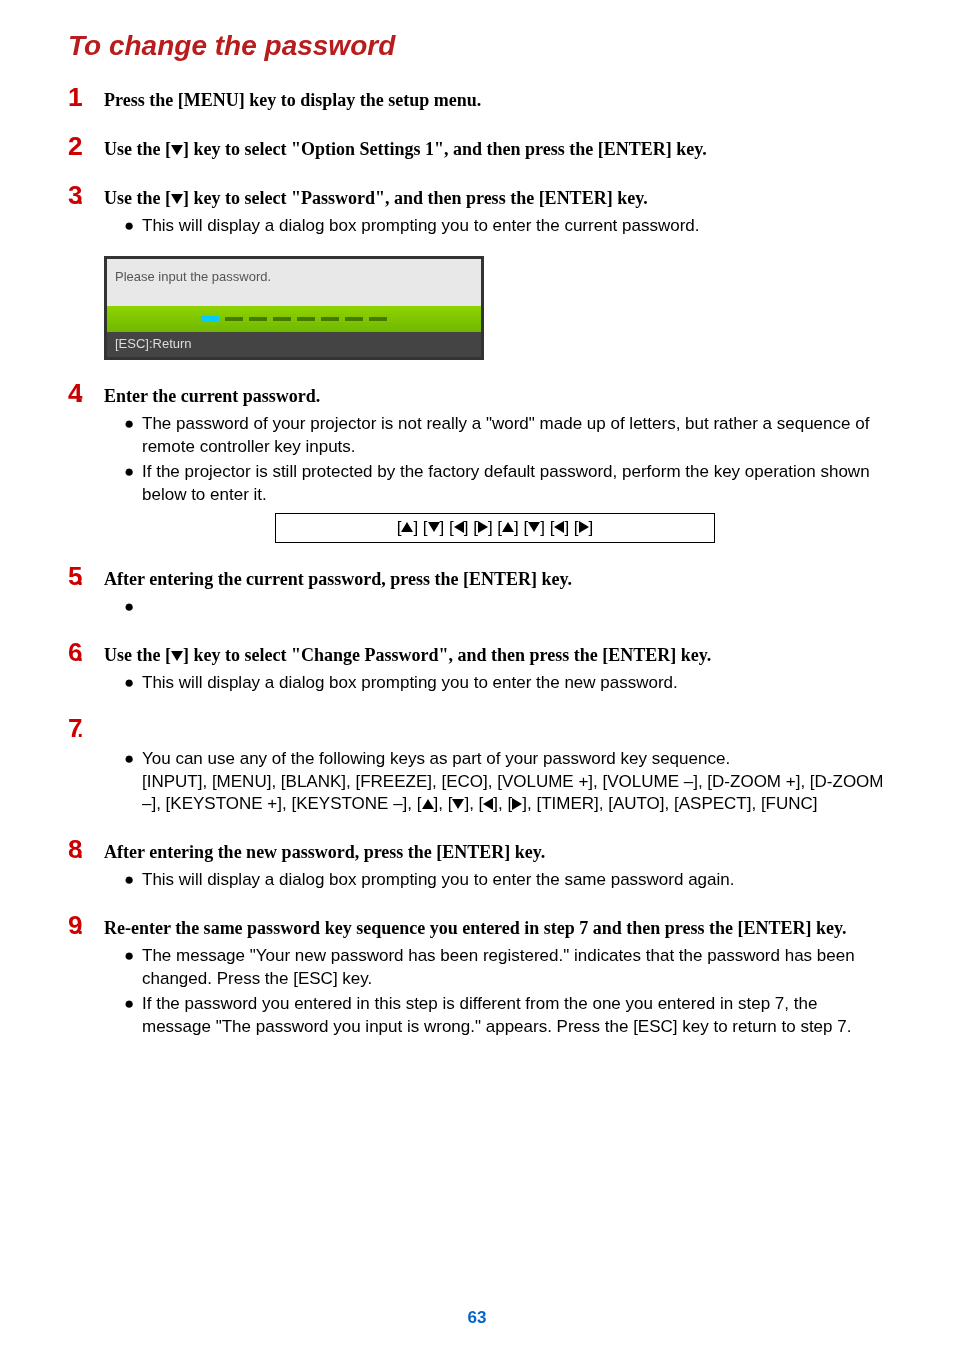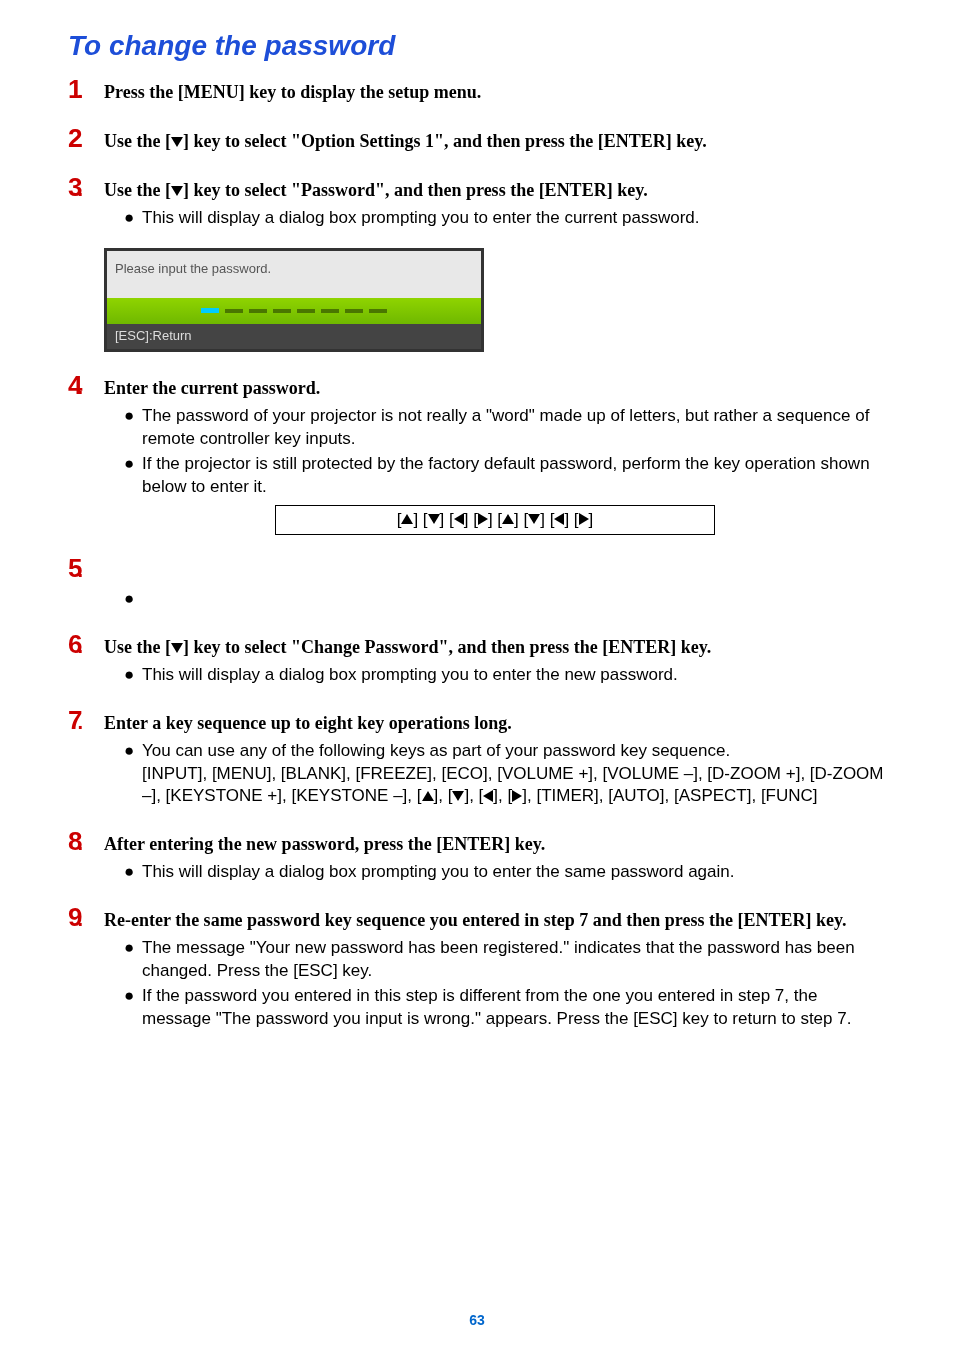--- a/index.html
+++ b/index.html
@@ -5,25 +5,25 @@
   * { box-sizing: border-box; margin: 0; padding: 0; }
   body {
     font-family: Arial, Helvetica, sans-serif;
     width: 954px;
     height: 1352px;
     padding: 30px 68px 20px 68px;
     color: #000;
     position: relative;
   }
   .title {
-    color: #1d4ed8;
+    color: #b91c1c;
     font-style: italic;
     font-weight: bold;
     font-size: 28px;
-    margin-bottom: 12px;
+    margin-bottom: 20px;
   }
   .step {
     margin-bottom: 18px;
   }
   .step-head {
     display: flex;
     align-items: baseline;
   }
   .step-num {
     color: #cc0000;
@@ -118,21 +118,21 @@
   .tri-right { border-top: 6px solid transparent; border-bottom: 6px solid transparent; border-left: 10px solid #000; }
   .inl-tri { position: relative; top: -1px; }
   .nowrap-seg { white-space: nowrap; }
   .pagenum {
     position: absolute;
     bottom: 24px;
     left: 0; right: 0;
     text-align: center;
     color: #0066cc;
     font-weight: bold;
-    font-size: 14px;
+    font-size: 17px;
   }
 </style>
 </head>
 <body>
 
 <div class="title">To change the password</div>
 
 <div class="step">
   <div class="step-head">
     <span class="step-num"><span>1</span><span class="dot">.</span></span>
@@ -199,20 +199,21 @@
     </div>
     <div class="seq-box">
       <span class="nowrap-seg">[<span class="tri tri-up inl-tri"></span>] [<span class="tri tri-down inl-tri"></span>] [<span class="tri tri-left inl-tri"></span>] [<span class="tri tri-right inl-tri"></span>] [<span class="tri tri-up inl-tri"></span>] [<span class="tri tri-down inl-tri"></span>] [<span class="tri tri-left inl-tri"></span>] [<span class="tri tri-right inl-tri"></span>]</span>
     </div>
   </div>
 </div>
 
 <div class="step">
   <div class="step-head">
     <span class="step-num"><span>5</span><span class="dot">.</span></span>
+    <span class="step-title">After entering the current password, press the [ENTER] key.</span>
   </div>
   <div class="step-body">
     <div class="bullets">
       <div class="bi">
           <span class="dotb">●</span>
         </div>
     </div>
   </div>
 </div>
 
@@ -229,21 +230,20 @@
           <span class="dotb">●</span>
           <span>This will display a dialog box prompting you to enter the new password.</span>
         </div>
     </div>
   </div>
 </div>
 
 <div class="step">
   <div class="step-head">
     <span class="step-num"><span>7</span><span class="dot">.</span></span>
-    <span class="step-title">Enter a key sequence up to eight key operations long.</span>
   </div>
   <div class="step-body">
     <div class="bullets">
       <div class="bi">
           <span class="dotb">●</span>
         <span>
           <span>You can use any of the following keys as part of your password key sequence.</span><br>
           <span>[INPUT], [MENU], [BLANK], [FREEZE], [ECO], [VOLUME +], [VOLUME –], [D-ZOOM +], [D-ZOOM –], [KEYSTONE +], [KEYSTONE –], [</span><span class="tri tri-up inl-tri"></span><span>], [</span><span class="tri tri-down inl-tri"></span><span>], [</span><span class="tri tri-left inl-tri"></span><span>], [</span><span class="tri tri-right inl-tri"></span><span>], [TIMER], [AUTO], [ASPECT], [FUNC]</span>
         </span>
       </div>

